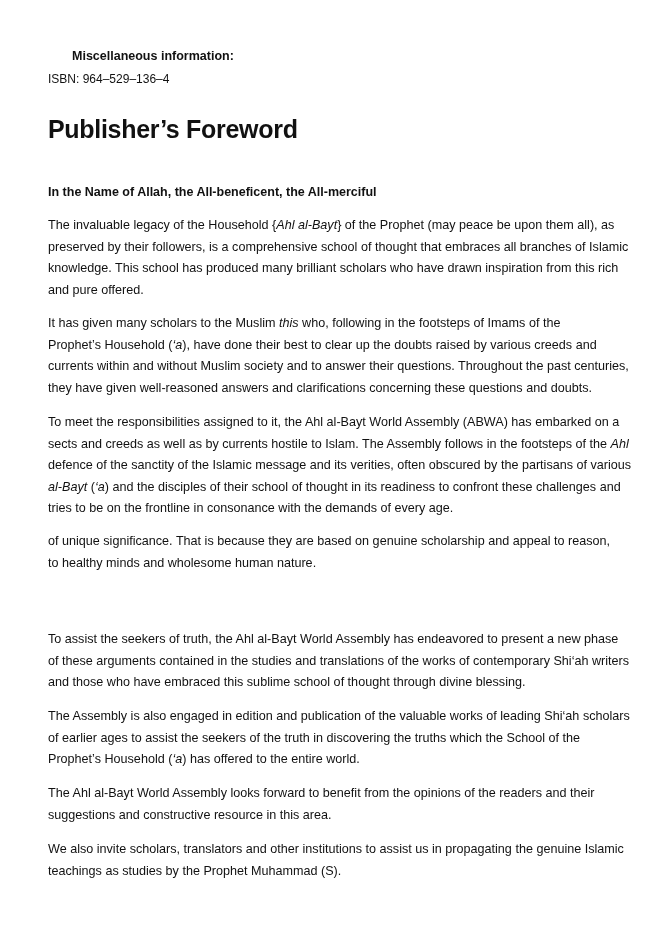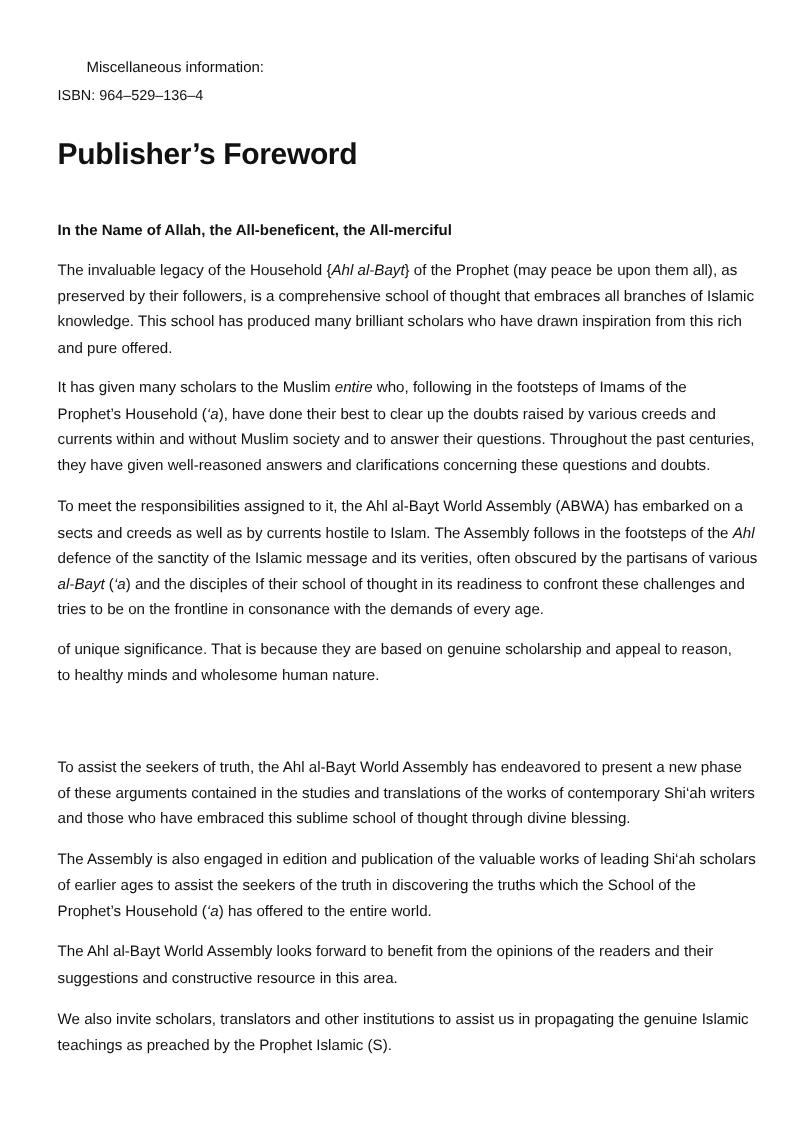--- a/index.html
+++ b/index.html
@@ -1,21 +1,21 @@
 <!DOCTYPE html>
 <html><head>
   <meta charset="utf-8">
   <style>
     html, body { margin: 0; padding: 0; background: #ffffff; }
     body {
       width: 661px; height: 935px; overflow: hidden; position: relative;
       font-family: "Liberation Sans", sans-serif; color: #111111;
     }
     .page { position: absolute; left: 48px; top: 0; width: 572px; }
-    .misc-label { position: absolute; top: 47px; font-size: 12.5px; font-weight: normal; line-height: 18px; white-space: nowrap; padding-left: 24px; }
+    .misc-label { position: absolute; top: 47px; font-size: 12.5px; font-weight: bold; line-height: 18px; white-space: nowrap; padding-left: 24px; }
     .isbn { position: absolute; top: 70px; font-size: 12px; line-height: 18px; white-space: nowrap; }
     .title { position: absolute; top: 113px; margin: 0; font-size: 25px; font-weight: bold; line-height: 32px; letter-spacing: -0.3px; white-space: nowrap; }
     .bismillah { position: absolute; top: 183px; margin: 0; font-size: 12.5px; font-weight: bold; line-height: 18px; white-space: nowrap; }
     .para { position: absolute; margin: 0; font-size: 12.6px; line-height: 21.5px; width: 572px; }
     .para .ln { display: block; white-space: nowrap; }
     i { font-style: italic; }
   </style>
 </head>
 <body>
 
@@ -25,21 +25,21 @@
   <h1 class="title">Publisher’s Foreword</h1>
   <p class="bismillah">In the Name of Allah, the All-beneficent, the All-merciful</p>
 
   <p class="para" style="top:215px">
       <span class="ln">The invaluable legacy of the Household {<i>Ahl al-Bayt</i>} of the Prophet (may peace be upon them all), as</span>
       <span class="ln">preserved by their followers, is a comprehensive school of thought that embraces all branches of Islamic</span>
       <span class="ln">knowledge. This school has produced many brilliant scholars who have drawn inspiration from this rich</span>
       <span class="ln">and pure offered.</span>
     </p>
   <p class="para" style="top:313px">
-      <span class="ln">It has given many scholars to the Muslim <i>entire</i> who, following in the footsteps of Imams of the</span>
+      <span class="ln">It has given many scholars to the Muslim <i>this</i> who, following in the footsteps of Imams of the</span>
       <span class="ln">Prophet’s Household (<i>‘a</i>), have done their best to clear up the doubts raised by various creeds and</span>
       <span class="ln">currents within and without Muslim society and to answer their questions. Throughout the past centuries,</span>
       <span class="ln">they have given well-reasoned answers and clarifications concerning these questions and doubts.</span>
     </p>
   <p class="para" style="top:412px">
       <span class="ln">To meet the responsibilities assigned to it, the Ahl al-Bayt World Assembly (ABWA) has embarked on a</span>
       <span class="ln">sects and creeds as well as by currents hostile to Islam. The Assembly follows in the footsteps of the <i>Ahl</i></span>
       <span class="ln">defence of the sanctity of the Islamic message and its verities, often obscured by the partisans of various</span>
       <span class="ln"><i>al-Bayt</i> (<i>‘a</i>) and the disciples of their school of thought in its readiness to confront these challenges and</span>
       <span class="ln">tries to be on the frontline in consonance with the demands of every age.</span>
@@ -57,15 +57,15 @@
       <span class="ln">The Assembly is also engaged in edition and publication of the valuable works of leading Shi‘ah scholars</span>
       <span class="ln">of earlier ages to assist the seekers of the truth in discovering the truths which the School of the</span>
       <span class="ln">Prophet’s Household (<i>‘a</i>) has offered to the entire world.</span>
     </p>
   <p class="para" style="top:783px">
       <span class="ln">The Ahl al-Bayt World Assembly looks forward to benefit from the opinions of the readers and their</span>
       <span class="ln">suggestions and constructive resource in this area.</span>
     </p>
   <p class="para" style="top:839px">
       <span class="ln">We also invite scholars, translators and other institutions to assist us in propagating the genuine Islamic</span>
-      <span class="ln">teachings as preached by the Prophet Islamic (S).</span>
+      <span class="ln">teachings as studies by the Prophet Muhammad (S).</span>
     </p>
 </div>
 
 </body></html>

